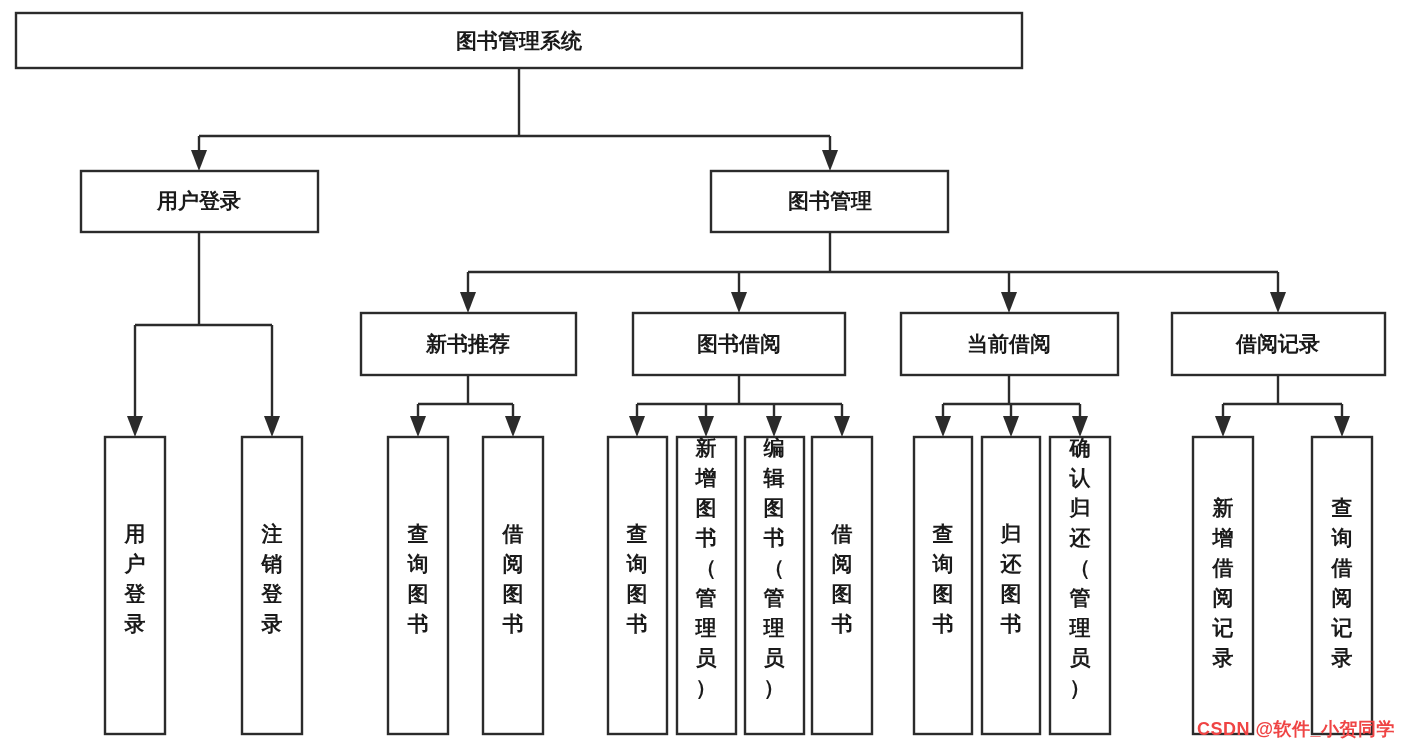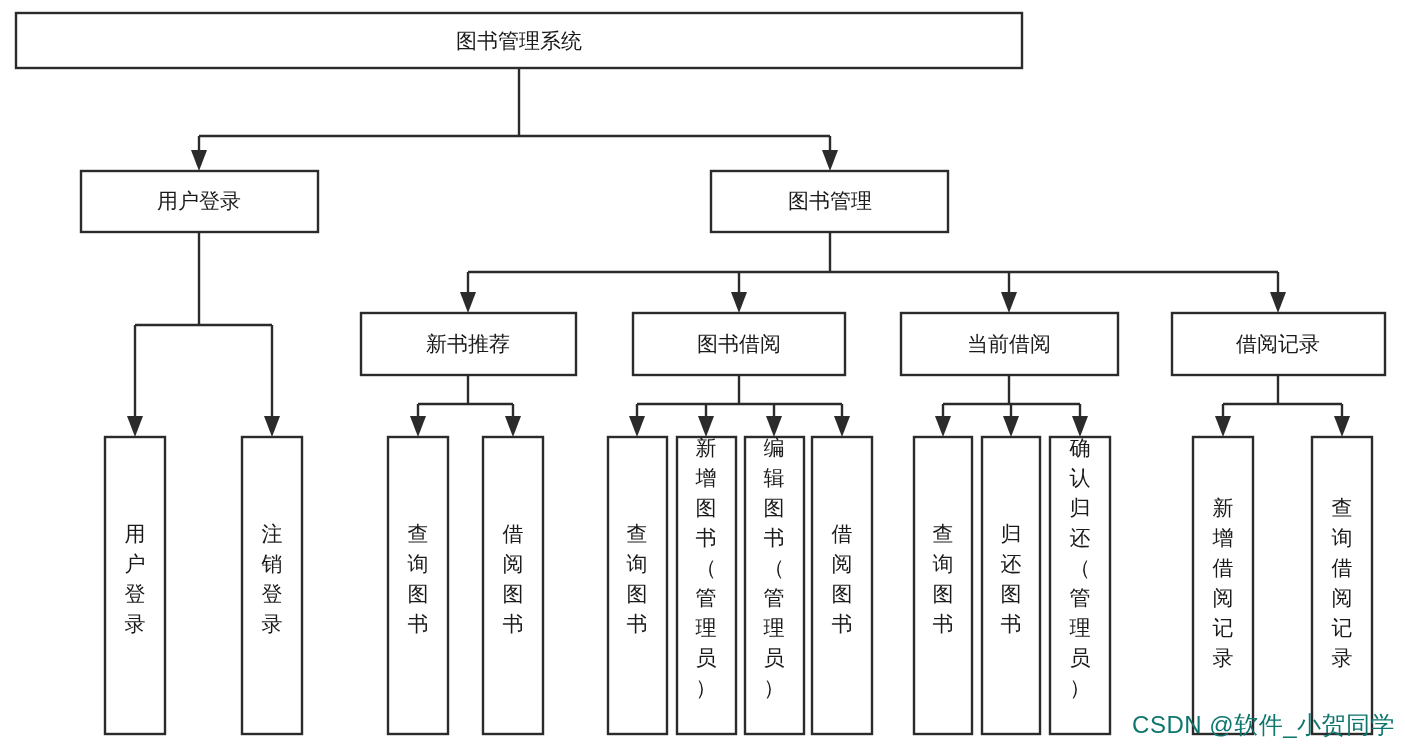--- a/index.html
+++ b/index.html
@@ -13,20 +13,21 @@
     font-family: "Liberation Sans", sans-serif;
     overflow: hidden;
     position: relative;
   }
   #diagram-root {
     position: absolute;
     left: 0;
     top: 0;
     width: 1405px;
     height: 747px;
+    font-weight: bold;
   }
   svg#tree-svg {
     display: block;
     width: 1405px;
     height: 747px;
   }
   .node-rect {
     fill: #ffffff;
     stroke: #2b2b2b;
     stroke-width: 2.4;
@@ -52,22 +53,22 @@
   }
   .arrow-head {
     fill: #2b2b2b;
     stroke: none;
   }
   .watermark {
     position: absolute;
     right: 10px;
     bottom: 6px;
     font-family: "Liberation Sans", sans-serif;
-    font-size: 24px;
-    color: #0f766e;
+    font-size: 18px;
+    color: #ef4444;
     letter-spacing: 0.5px;
     white-space: nowrap;
     user-select: none;
   }
 </style>
 </head>
 <body>
 
 <div id="diagram-root">
   <svg id="tree-svg" viewBox="0 0 1405 747" xmlns="http://www.w3.org/2000/svg">

